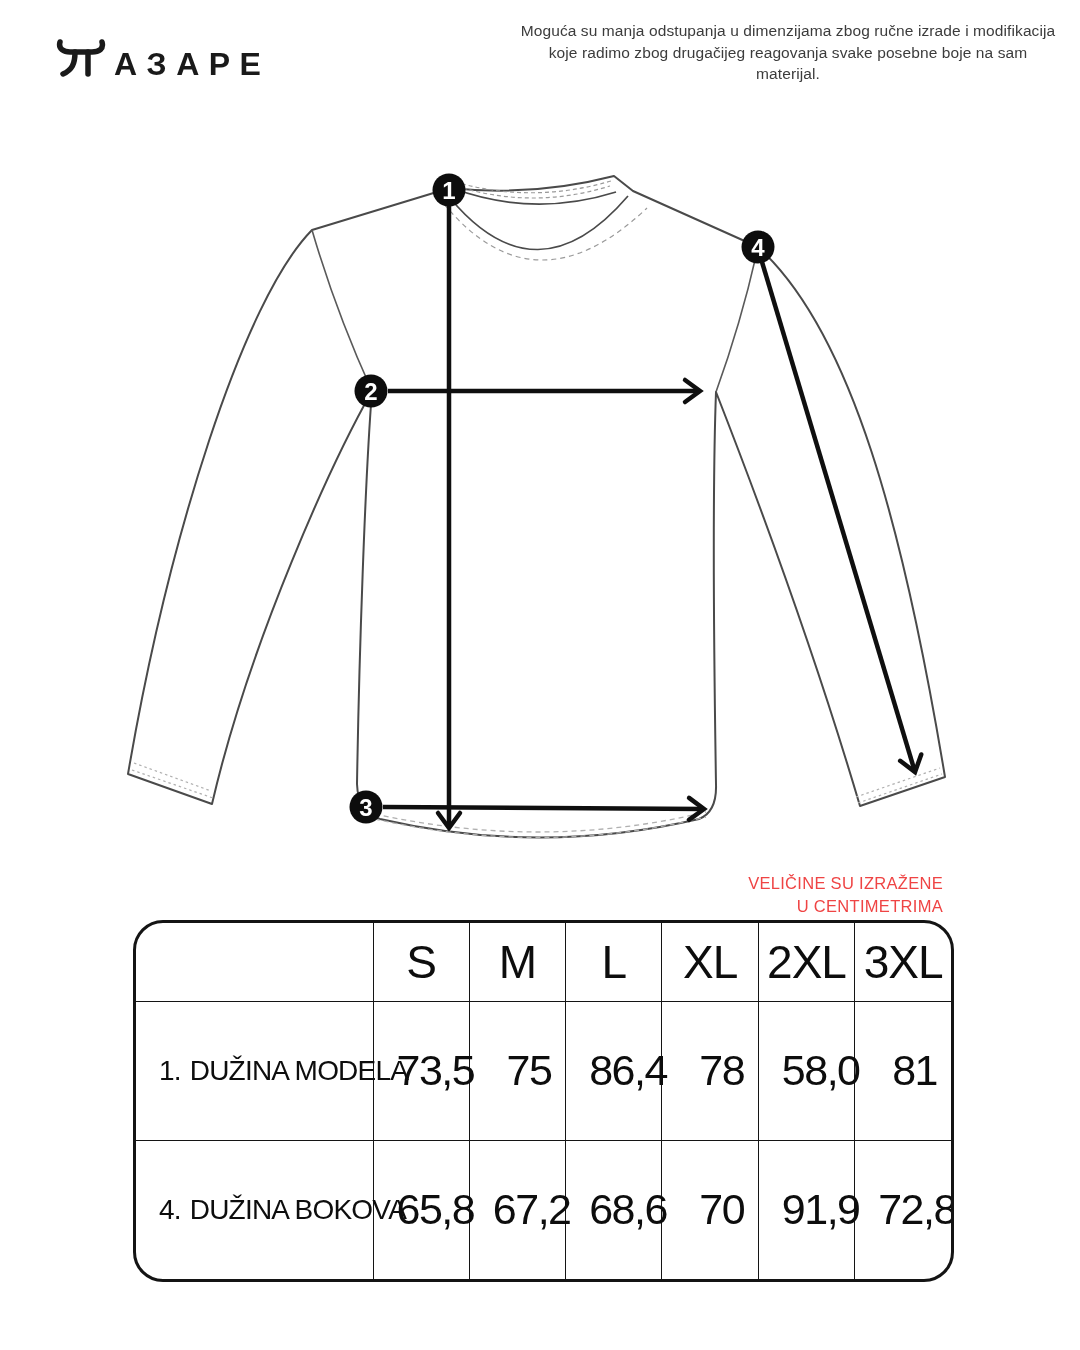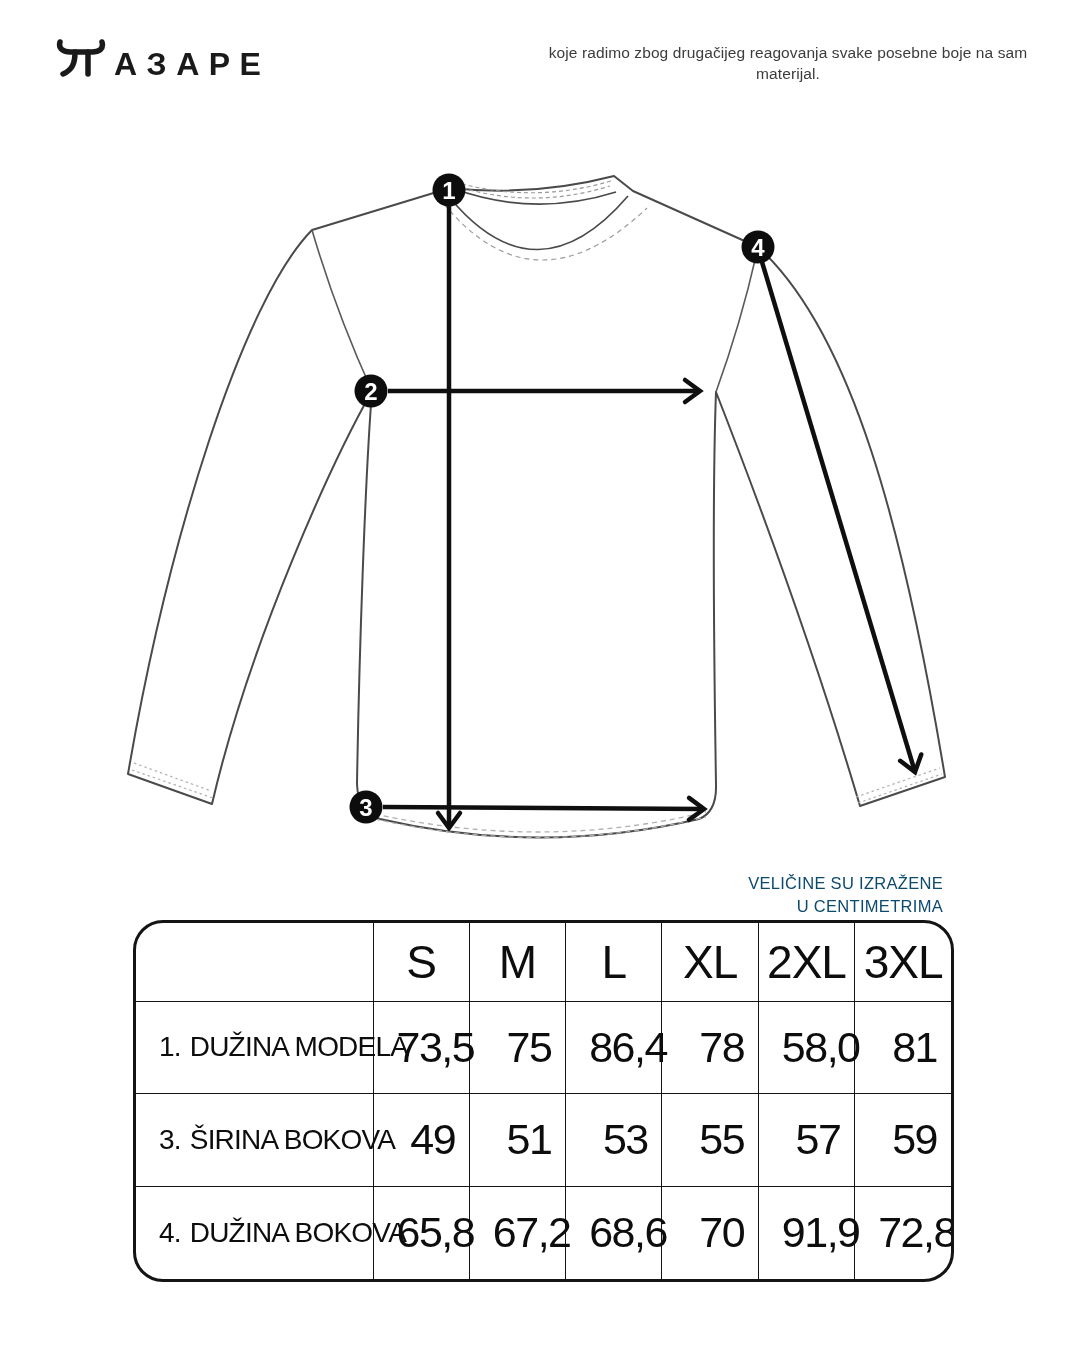--- a/index.html
+++ b/index.html
@@ -13,21 +13,21 @@
     text-align:center; font-size:15.5px; line-height:21.5px; color:#3c3c3c;
     letter-spacing:0.1px;
   }
 
   
   .diagram-svg { position:absolute; left:0; top:0; width:1080px; height:1350px; }
 
   
   .units-note {
     position:absolute; top:872px; right:137px; text-align:right;
-    font-size:16.5px; line-height:23px; letter-spacing:0.3px; color:#0c4a6e;
+    font-size:16.5px; line-height:23px; letter-spacing:0.3px; color:#ef4444;
   }
 
   
   .table-wrap {
     position:absolute; left:133px; top:920px; width:821px; height:362px;
     border:3px solid #141414; border-radius:30px; overflow:hidden; background:#fff;
   }
   table.size-table { width:100%; height:100%; border-collapse:collapse; table-layout:fixed; }
   .size-table col.c-label { width:237px; }
   .size-table th, .size-table td {
@@ -51,21 +51,21 @@
   <svg class="logo" viewBox="0 0 230 46" aria-hidden="true">
     <g fill="none" stroke="#1a1a1a">
       <path d="M 4,8 C 2,15 8,18 14,18 L 36,18 C 43,18 48,15 46,8" stroke-width="5.5" stroke-linecap="round"></path>
       <path d="M 19,18 C 19,30 16,36 7,40" stroke-width="5.5" stroke-linecap="round"></path>
       <path d="M 32,18 L 32,40" stroke-width="5.5" stroke-linecap="round"></path>
     </g>
     <text x="58" y="41" font-size="32" font-weight="bold" letter-spacing="9.5" fill="#1a1a1a">АЗАРЕ</text>
   </svg>
 
   <div class="disclaimer">
-    <br>
+    <span>Moguća su manja odstupanja u dimenzijama zbog ručne izrade i modifikacija</span><br>
     <span>koje radimo zbog drugačijeg reagovanja svake posebne boje na sam materijal.</span>
   </div>
 
   <svg class="diagram-svg" viewBox="0 0 1080 1350" aria-hidden="true">
     <defs>
       <marker id="chev" markerUnits="userSpaceOnUse" markerWidth="40" markerHeight="40" refX="0" refY="0" orient="auto" style="overflow:visible">
         <path d="M -15,-11 L 0,0 L -15,11" fill="none" stroke="#0f0f0f" stroke-width="4.5" stroke-linecap="round"></path>
       </marker>
     </defs>
 
@@ -160,31 +160,20 @@
           </td>
           <td class="val">73,5</td>
           <td class="val">75</td>
           <td class="val">86,4</td>
           <td class="val">78</td>
           <td class="val">58,0</td>
           <td class="val">81</td>
         </tr>
         <tr>
           <td class="label-cell">
-            <span class="row-num">3.</span><span>ŠIRINA BOKOVA</span>
-          </td>
-          <td class="val">49</td>
-          <td class="val">51</td>
-          <td class="val">53</td>
-          <td class="val">55</td>
-          <td class="val">57</td>
-          <td class="val">59</td>
-        </tr>
-        <tr>
-          <td class="label-cell">
             <span class="row-num">4.</span><span>DUŽINA BOKOVA</span>
           </td>
           <td class="val">65,8</td>
           <td class="val">67,2</td>
           <td class="val">68,6</td>
           <td class="val">70</td>
           <td class="val">91,9</td>
           <td class="val">72,8</td>
         </tr>
       </tbody>

